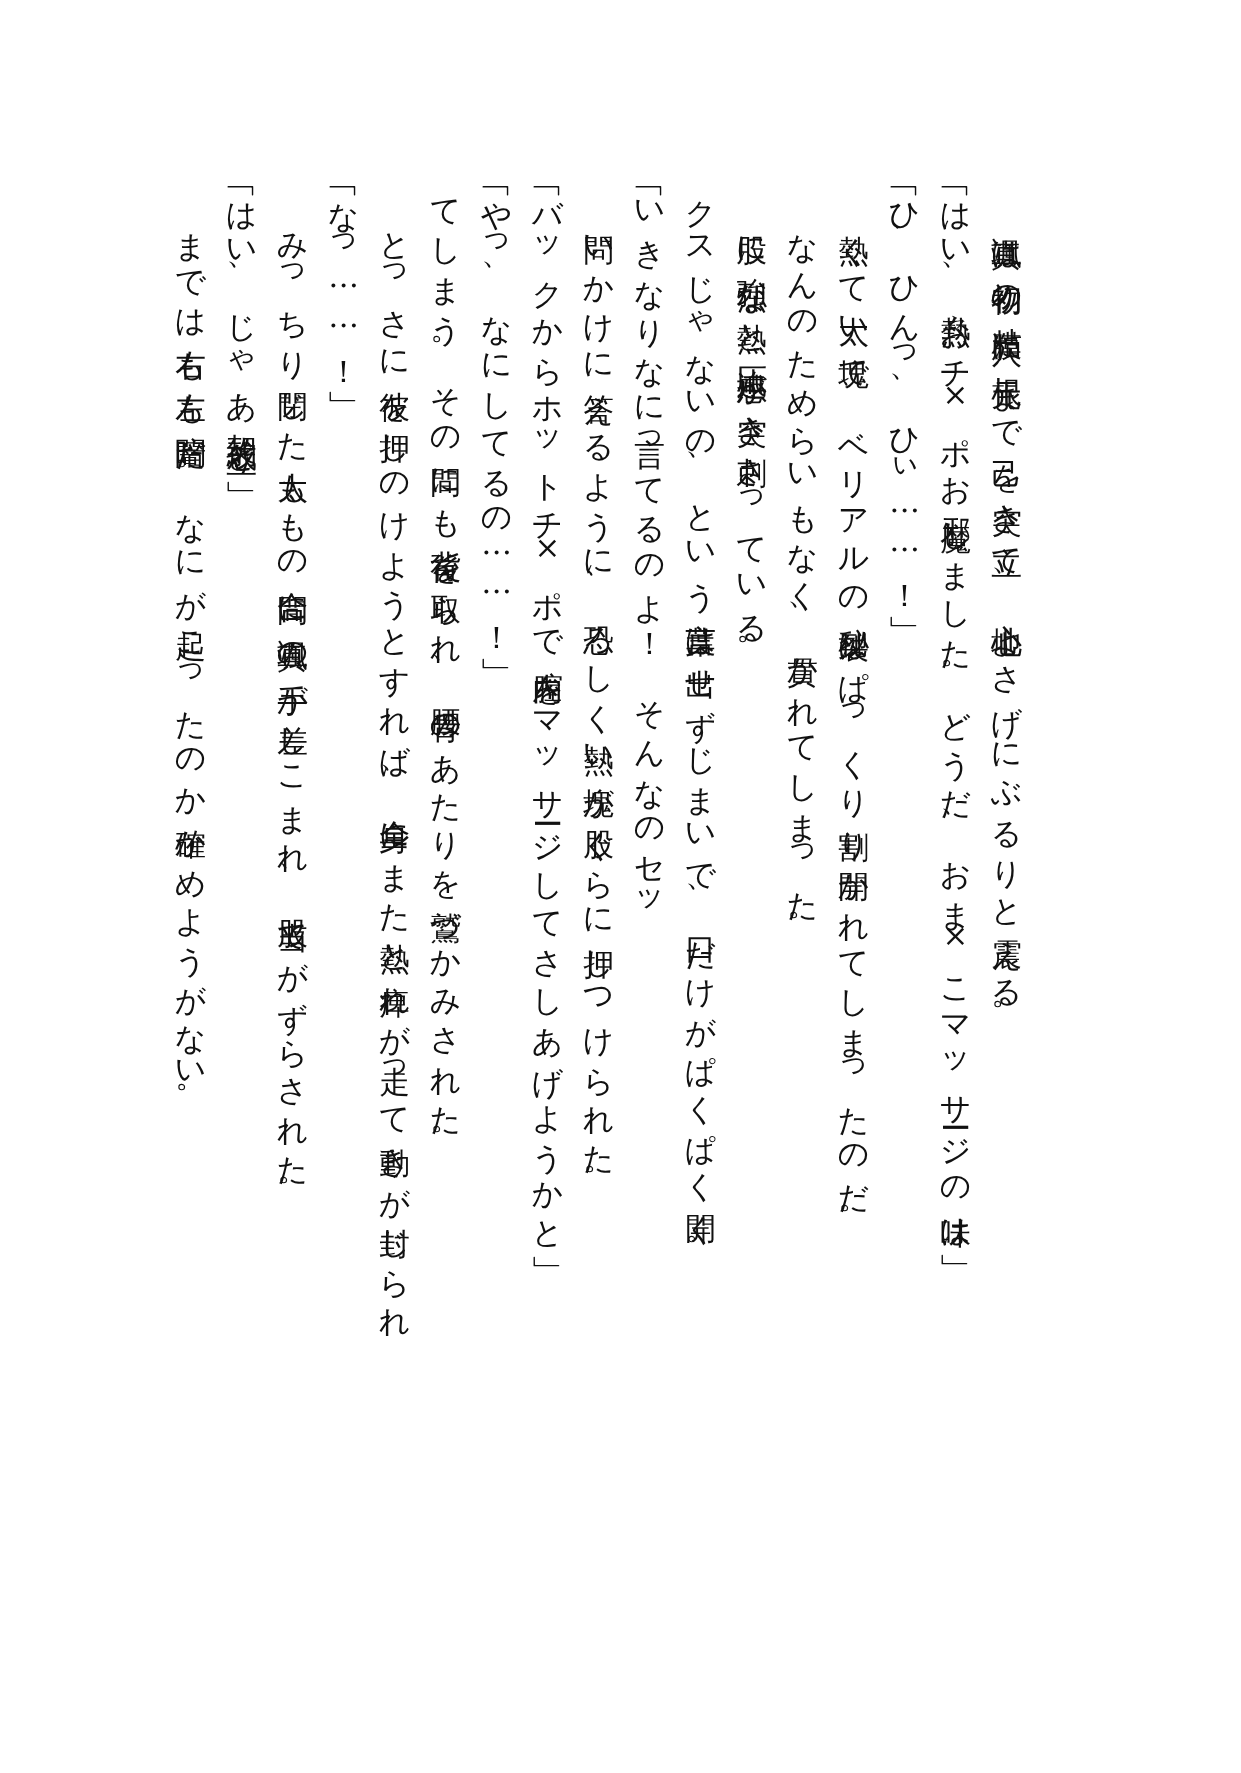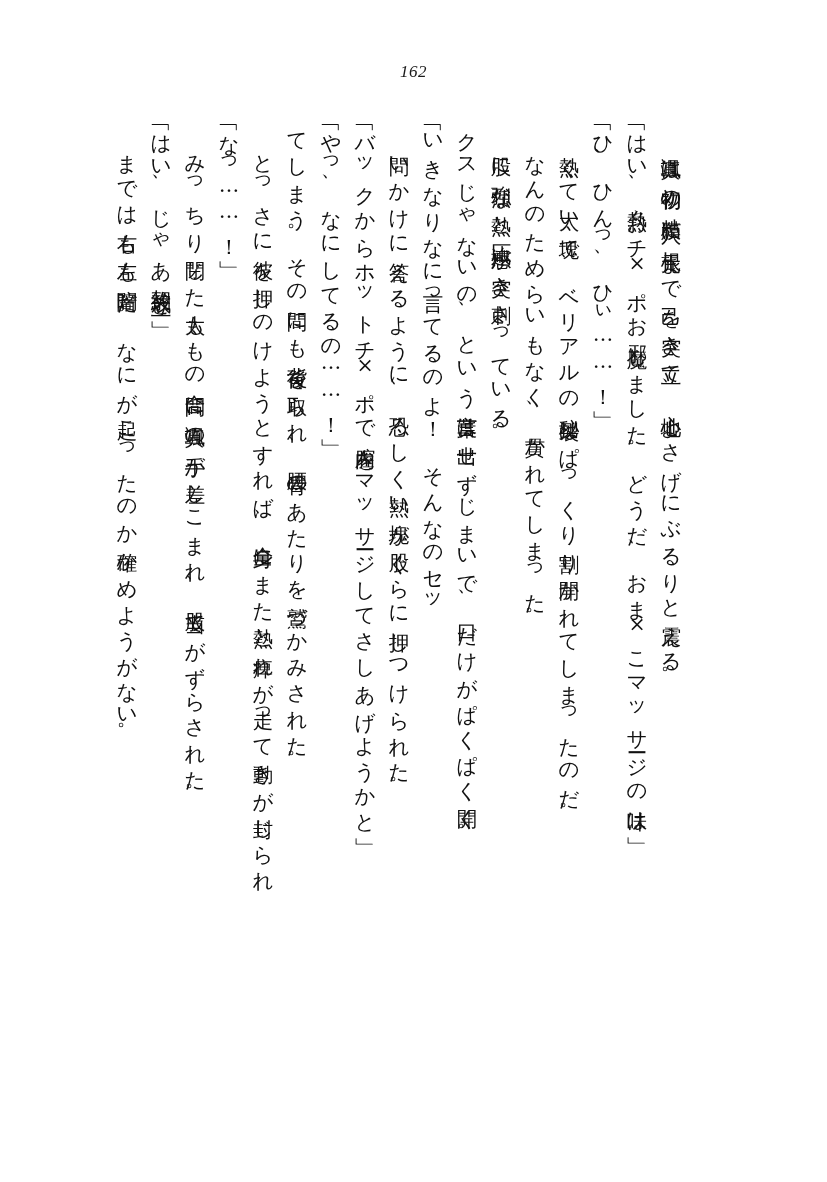--- a/index.html
+++ b/index.html
@@ -69,21 +69,20 @@
     padding-top: 22px;
     box-sizing: border-box;
   }
 
 </style>
 </head>
 <body>
 
 <div class="page">
 
-  <div class="page-number">162</div>
 
   <div class="body-text">
     <div class="line indent">までは右も左も暗闇だ。なにが起こったのか確かめようがない。</div>
     <div class="line">「はい、じゃあ契約成立と」</div>
     <div class="line">　みっちり閉じた太ももの合間に颯真の手が差しこまれ、股当てがずらされた。</div>
     <div class="line">「なっ……！」</div>
     <div class="line">　とっさに彼を押しのけようとすれば、全身にまた熱と痺れが走って動きが封じられ</div>
     <div class="line">てしまう。その間にも背後を取られ、腰骨のあたりを鷲づかみされた。</div>
     <div class="line">「やっ、なにしてるの……！」</div>
     <div class="line">「バックからホットチ×ポで膣内をマッサージしてさしあげようかと」</div>

